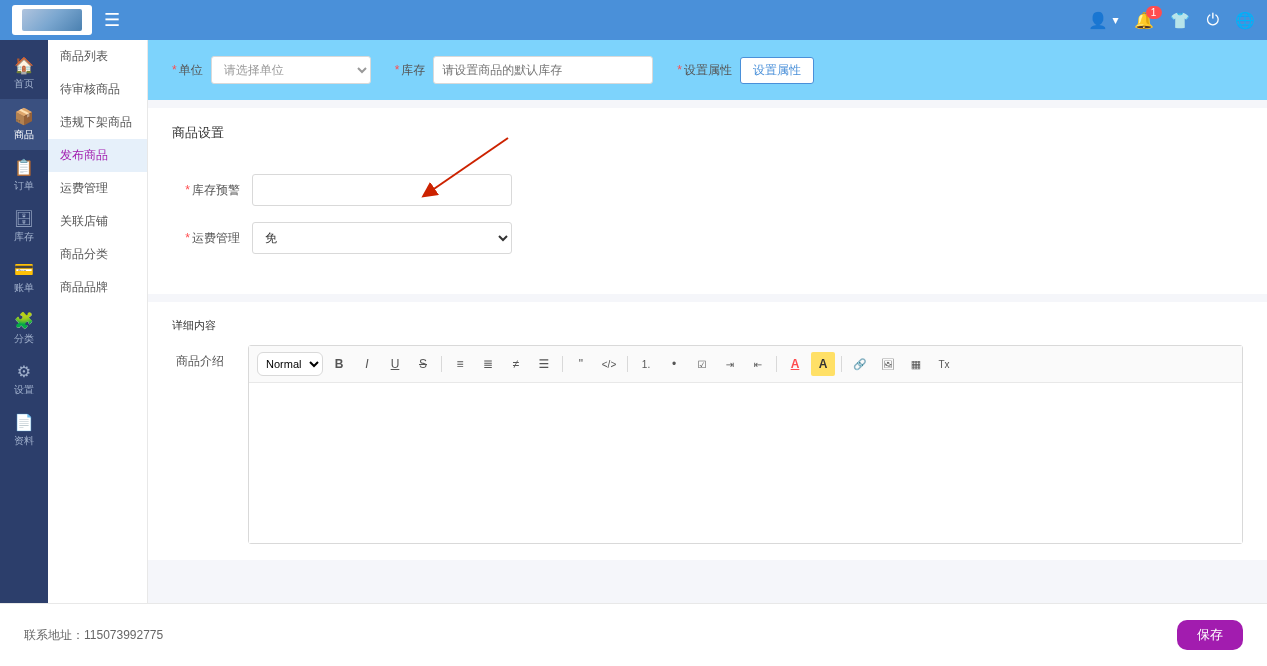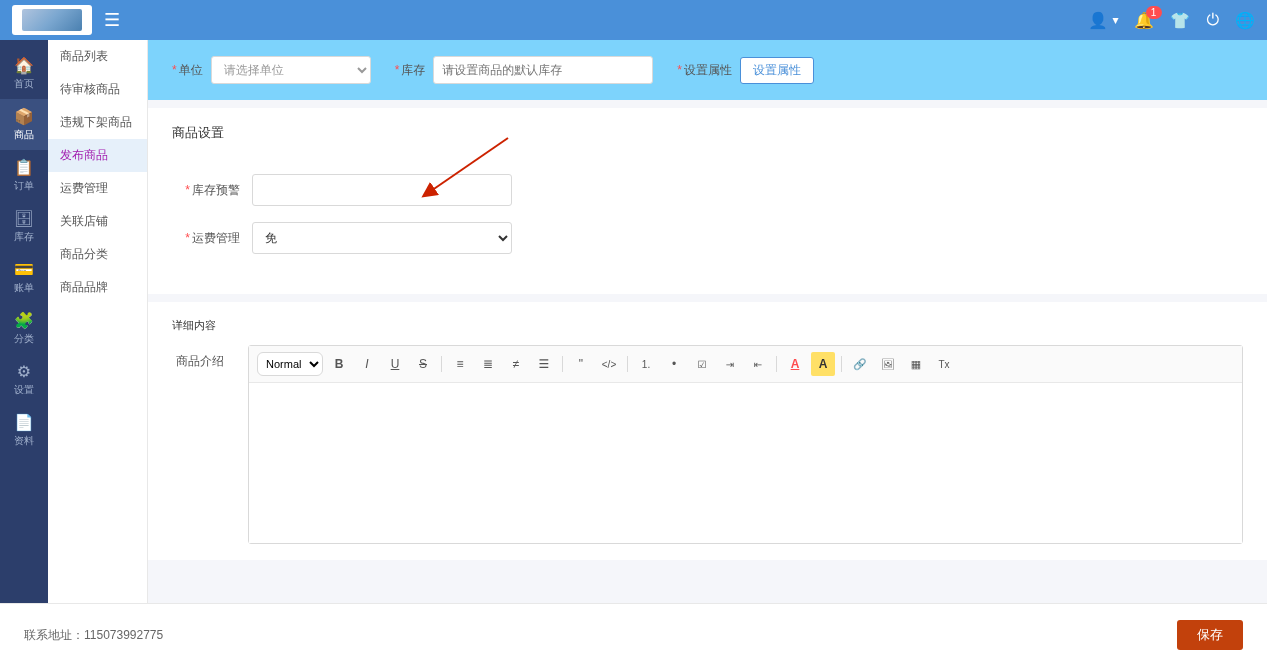--- a/index.html
+++ b/index.html
@@ -247,25 +247,25 @@
       border-top: 1px solid #e8e8e8;
       padding: 16px 24px;
       display: flex;
       justify-content: space-between;
       align-items: center;
       font-size: 12px;
       color: #666;
       flex-shrink: 0;
     }
     .save-btn {
-      background: #c2410c;
+      background: #a21caf;
       color: white;
       border: none;
       padding: 6px 20px;
-      border-radius: 3px;
+      border-radius: 10px;
       font-size: 13px;
       cursor: pointer;
     }
 
     
     .fc-a { color: #ff4d4f; font-weight: bold; text-decoration: underline; text-decoration-color: #ff4d4f; }
     .fc-a2 { color: #333; font-weight: bold; background: #ffe066; padding: 0 1px; }
 
     
     .arrow-svg {

